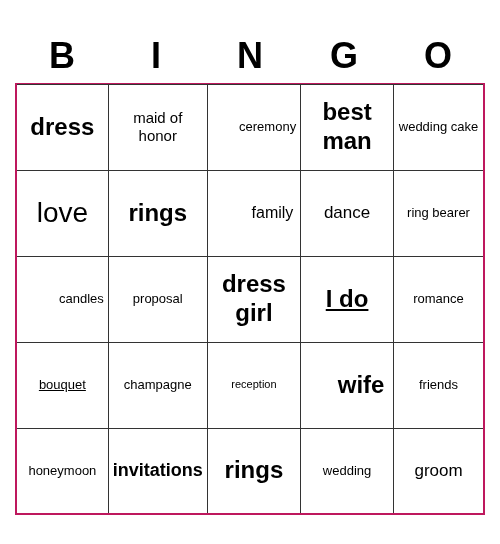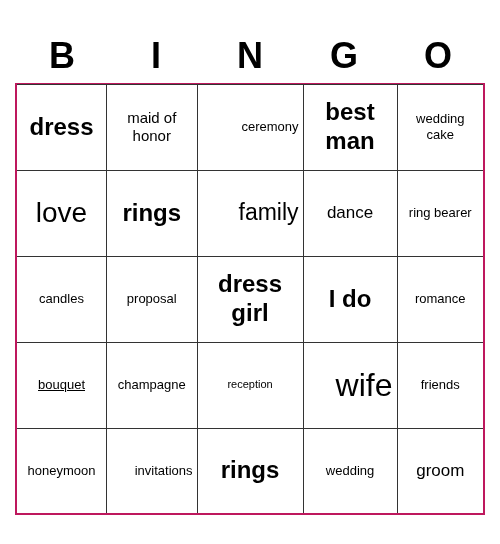--- a/index.html
+++ b/index.html
@@ -78,40 +78,40 @@
     <tr>
           <td style="font-size: 24px; font-weight: bold;">dress</td>
           <td style="font-size: 15px; font-weight: normal;">maid of honor</td>
           <td style="font-size: 13px; font-weight: normal; text-align: right;">ceremony</td>
           <td style="font-size: 24px; font-weight: bold;">best man</td>
           <td style="font-size: 13px; font-weight: normal;">wedding cake</td>
         </tr>
         <tr>
           <td style="font-size: 28px; font-weight: normal; margin-top: 24px;">love</td>
           <td style="font-size: 24px; font-weight: bold;">rings</td>
-          <td style="font-size: 23px; font-weight: normal; padding-left: 41px;">family</td>
+          <td style="font-size: 16px; font-weight: normal; padding-left: 41px;">family</td>
           <td style="font-size: 17px; font-weight: normal;">dance</td>
           <td style="font-size: 13px; font-weight: normal;">ring bearer</td>
         </tr>
         <tr>
-          <td style="font-size: 13px; font-weight: normal;">candles</td>
+          <td style="font-size: 13px; font-weight: normal; text-align: right;">candles</td>
           <td style="font-size: 13px; font-weight: normal;">proposal</td>
           <td style="font-size: 24px; font-weight: bold;">dress girl</td>
-          <td style="font-size: 24px; font-weight: bold;">I do</td>
+          <td style="font-size: 24px; font-weight: bold; text-decoration: underline;">I do</td>
           <td style="font-size: 13px; font-weight: normal;">romance</td>
         </tr>
         <tr>
           <td style="font-size: 13px; font-weight: normal; text-decoration: underline;">bouquet</td>
           <td style="font-size: 13px; font-weight: normal;">champagne</td>
           <td style="font-size: 11px; font-weight: normal;">reception</td>
-          <td style="font-size: 32px; font-weight: normal; padding-left: 32px;">wife</td>
+          <td style="font-size: 24px; font-weight: bold; padding-left: 32px;">wife</td>
           <td style="font-size: 13px; font-weight: normal; margin-top: 8px;">friends</td>
         </tr>
         <tr>
           <td style="font-size: 13px; font-weight: normal; text-align: center;">honeymoon</td>
-          <td style="font-size: 13px; font-weight: normal; text-align: right;">invitations</td>
+          <td style="font-size: 18px; font-weight: bold; text-align: right;">invitations</td>
           <td style="font-size: 24px; font-weight: bold;">rings</td>
           <td style="font-size: 13px; font-weight: normal;">wedding</td>
           <td style="font-size: 17px; font-weight: normal;">groom</td>
         </tr>
       </tbody>
   </table>
 </div>
 
 </body></html>

